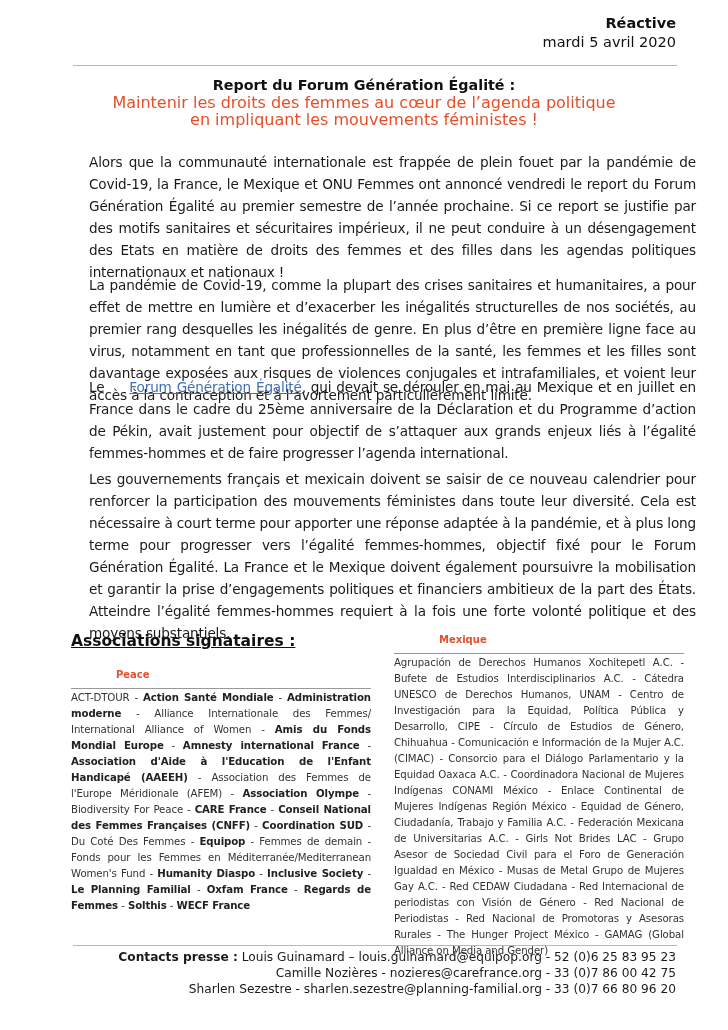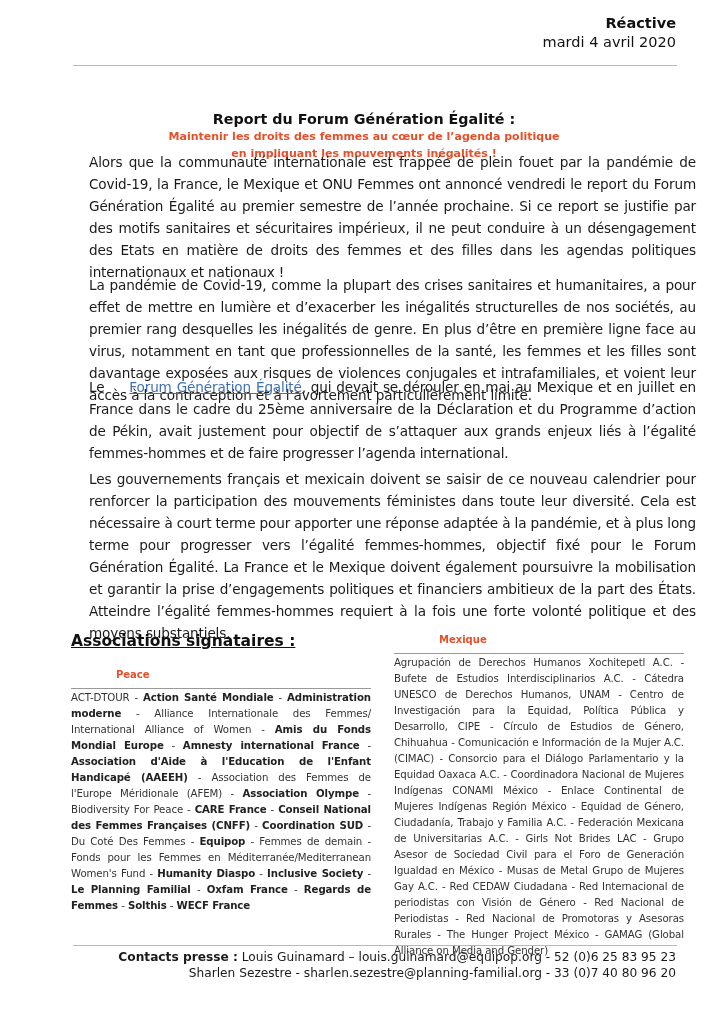--- a/index.html
+++ b/index.html
@@ -5,52 +5,52 @@
     html, body { margin: 0; padding: 0; background: #ffffff; }
     body { width: 728px; height: 1030px; position: relative; overflow: hidden;
            font-family: "DejaVu Sans", "Liberation Sans", sans-serif; color: #1a1a1a; }
     .page { position: absolute; left: 0; top: 0; width: 728px; height: 1030px; }
 
     .header { position: absolute; right: 52px; top: 14px; text-align: right; }
     .header .kind { font-weight: bold; font-size: 14.5px; line-height: 19px; color: #111; }
     .header .date { font-size: 14.5px; line-height: 19px; color: #111; }
     .rule { position: absolute; height: 0; border-top: 1.5px solid #b8b8b8; }
 
-    .title-block { position: absolute; left: 60px; width: 608px; top: 77px; text-align: center; margin-top: 34px; }
+    .title-block { position: absolute; left: 60px; width: 608px; top: 77px; text-align: center; }
     .title-block .t1 { font-weight: bold; font-size: 14.3px; line-height: 17px; color: #111; }
-    .title-block .t2 { font-weight: bold; font-size: 11px; line-height: 17px; color: #e5502a; }
+    .title-block .t2 { font-weight: normal; font-size: 16px; line-height: 17px; color: #e5502a; }
 
     .body-text { position: absolute; left: 89px; width: 607px; font-size: 13.6px; line-height: 22px;
                  text-align: justify; color: #1a1a1a; letter-spacing: -0.15px; }
     .body-text a { color: #3f6fb5; text-decoration: underline; margin-left: 20px; }
 
     .sig-heading { position: absolute; left: 71px; top: 632px; font-weight: bold; font-size: 15.5px; color: #111; text-decoration: underline; }
     .col-label { position: absolute; font-weight: bold; font-size: 10px; color: #e5502a; margin-left: 45px; }
     .col-text { position: absolute; font-size: 10.2px; line-height: 16px; text-align: justify; color: #333; letter-spacing: -0.1px; }
     .col-text .b { font-weight: bold; color: #222; }
 
     .contacts { position: absolute; right: 52px; top: 950px; text-align: right; font-size: 12.2px; line-height: 15.8px; color: #1a1a1a; }
     .contacts .lbl { font-weight: bold; }
   </style>
 </head>
 <body>
 
 <div class="page">
 
   <div class="header">
     <div class="kind">Réactive</div>
-    <div class="date">mardi 4 avril 2020</div>
+    <div class="date">mardi 5 avril 2020</div>
   </div>
 
   <div class="rule" style="left:73px; width:604px; top:65px;"></div>
 
   <div class="title-block">
     <div class="t1">Report du Forum Génération Égalité :</div>
     <div class="t2">Maintenir les droits des femmes au cœur de l’agenda politique</div>
-    <div class="t2">en impliquant les mouvements inégalités !</div>
+    <div class="t2">en impliquant les mouvements féministes !</div>
   </div>
 
   <p class="body-text" style="top:151px; margin:0;">Alors que la communauté internationale est frappée de plein fouet par la pandémie de Covid-19, la France, le Mexique et ONU Femmes ont annoncé vendredi le report du Forum Génération Égalité au premier semestre de l’année prochaine. Si ce report se justifie par des motifs sanitaires et sécuritaires impérieux, il ne peut conduire à un désengagement des Etats en matière de droits des femmes et des filles dans les agendas politiques internationaux et nationaux !</p>
 
   <p class="body-text" style="top:274px; margin:0;">La pandémie de Covid-19, comme la plupart des crises sanitaires et humanitaires, a pour effet de mettre en lumière et d’exacerber les inégalités structurelles de nos sociétés, au premier rang desquelles les inégalités de genre. En plus d’être en première ligne face au virus, notamment en tant que professionnelles de la santé, les femmes et les filles sont davantage exposées aux risques de violences conjugales et intrafamiliales, et voient leur accès à la contraception et à l’avortement particulièrement limité.</p>
 
   <p class="body-text" style="top:376px; margin:0;"><span>Le </span><a href="#">Forum Génération Égalité</a><span>, qui devait se dérouler en mai au Mexique et en juillet en France dans le cadre du 25ème anniversaire de la Déclaration et du Programme d’action de Pékin, avait justement pour objectif de s’attaquer aux grands enjeux liés à l’égalité femmes-hommes et de faire progresser l’agenda international.</span></p>
 
   <p class="body-text" style="top:468px; margin:0;">Les gouvernements français et mexicain doivent se saisir de ce nouveau calendrier pour renforcer la participation des mouvements féministes dans toute leur diversité. Cela est nécessaire à court terme pour apporter une réponse adaptée à la pandémie, et à plus long terme pour progresser vers l’égalité femmes-hommes, objectif fixé pour le Forum Génération Égalité. La France et le Mexique doivent également poursuivre la mobilisation et garantir la prise d’engagements politiques et financiers ambitieux de la part des États. Atteindre l’égalité femmes-hommes requiert à la fois une forte volonté politique et des moyens substantiels.</p>
 
@@ -61,16 +61,17 @@
   <div class="col-text" id="france-list" style="left:71px; width:300px; top:690px;"><span>ACT-DTOUR</span><span> - </span><span class="b">Action Santé Mondiale</span><span> - </span><span class="b">Administration moderne</span><span> - Alliance Internationale des Femmes/ International Alliance of Women - </span><span class="b">Amis du Fonds Mondial Europe</span><span> - </span><span class="b">Amnesty international France</span><span> - </span><span class="b">Association d'Aide à l'Education de l'Enfant Handicapé (AAEEH)</span><span> - Association des Femmes de l'Europe Méridionale (AFEM) - </span><span class="b">Association Olympe</span><span> - Biodiversity For Peace - </span><span class="b">CARE France</span><span> - </span><span class="b">Conseil National des Femmes Françaises (CNFF)</span><span> - </span><span class="b">Coordination SUD</span><span> - Du Coté Des Femmes - </span><span class="b">Equipop</span><span> - Femmes de demain - Fonds pour les Femmes en Méditerranée/Mediterranean Women's Fund - </span><span class="b">Humanity Diaspo</span><span> - </span><span class="b">Inclusive Society</span><span> - </span><span class="b">Le Planning Familial</span><span> - </span><span class="b">Oxfam France</span><span> - </span><span class="b">Regards de Femmes</span><span> - </span><span class="b">Solthis</span><span> - </span><span class="b">WECF France</span></div>
 
   <div class="col-label" style="left:394px; top:634px;">Mexique</div>
   <div class="rule" style="left:394px; width:290px; top:653px; border-top-width:1px; border-color:#999;"></div>
   <div class="col-text" style="left:394px; width:290px; top:655px;">Agrupación de Derechos Humanos Xochitepetl A.C. - Bufete de Estudios Interdisciplinarios A.C. - Cátedra UNESCO de Derechos Humanos, UNAM - Centro de Investigación para la Equidad, Política Pública y Desarrollo, CIPE - Círculo de Estudios de Género, Chihuahua - Comunicación e Información de la Mujer A.C. (CIMAC) - Consorcio para el Diálogo Parlamentario y la Equidad Oaxaca A.C. - Coordinadora Nacional de Mujeres Indígenas CONAMI México - Enlace Continental de Mujeres Indígenas Región México - Equidad de Género, Ciudadanía, Trabajo y Familia A.C. - Federación Mexicana de Universitarias A.C. - Girls Not Brides LAC - Grupo Asesor de Sociedad Civil para el Foro de Generación Igualdad en México - Musas de Metal Grupo de Mujeres Gay A.C. - Red CEDAW Ciudadana - Red Internacional de periodistas con Visión de Género - Red Nacional de Periodistas - Red Nacional de Promotoras y Asesoras Rurales - The Hunger Project México - GAMAG (Global Alliance on Media and Gender)</div>
 
   <div class="rule" style="left:73px; width:604px; top:945px;"></div>
 
   <div class="contacts">
     <div><span class="lbl">Contacts presse :</span><span> Louis Guinamard – louis.guinamard@equipop.org - 52 (0)6 25 83 95 23</span></div>
-    <div>Sharlen Sezestre - sharlen.sezestre@planning-familial.org - 33 (0)7 40 80 96 20</div>
+    <div>Camille Nozières - nozieres@carefrance.org - 33 (0)7 86 00 42 75</div>
+    <div>Sharlen Sezestre - sharlen.sezestre@planning-familial.org - 33 (0)7 66 80 96 20</div>
   </div>
 
 </div>
 
 </body></html>

